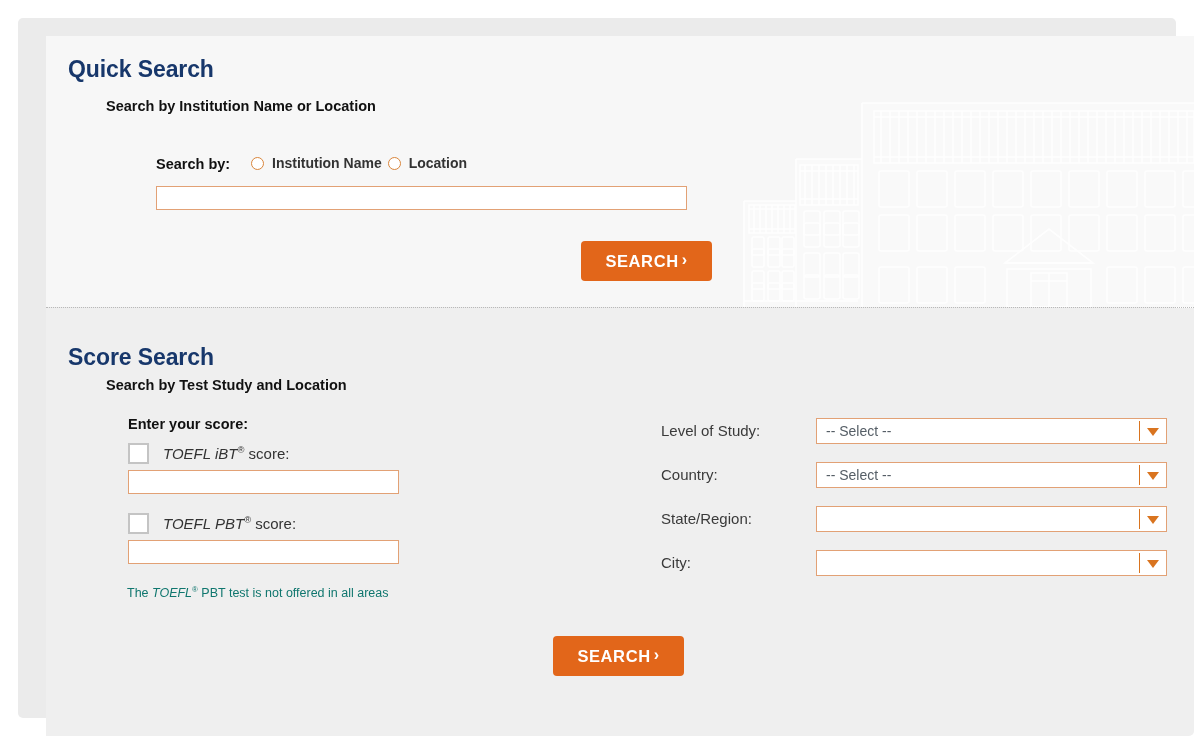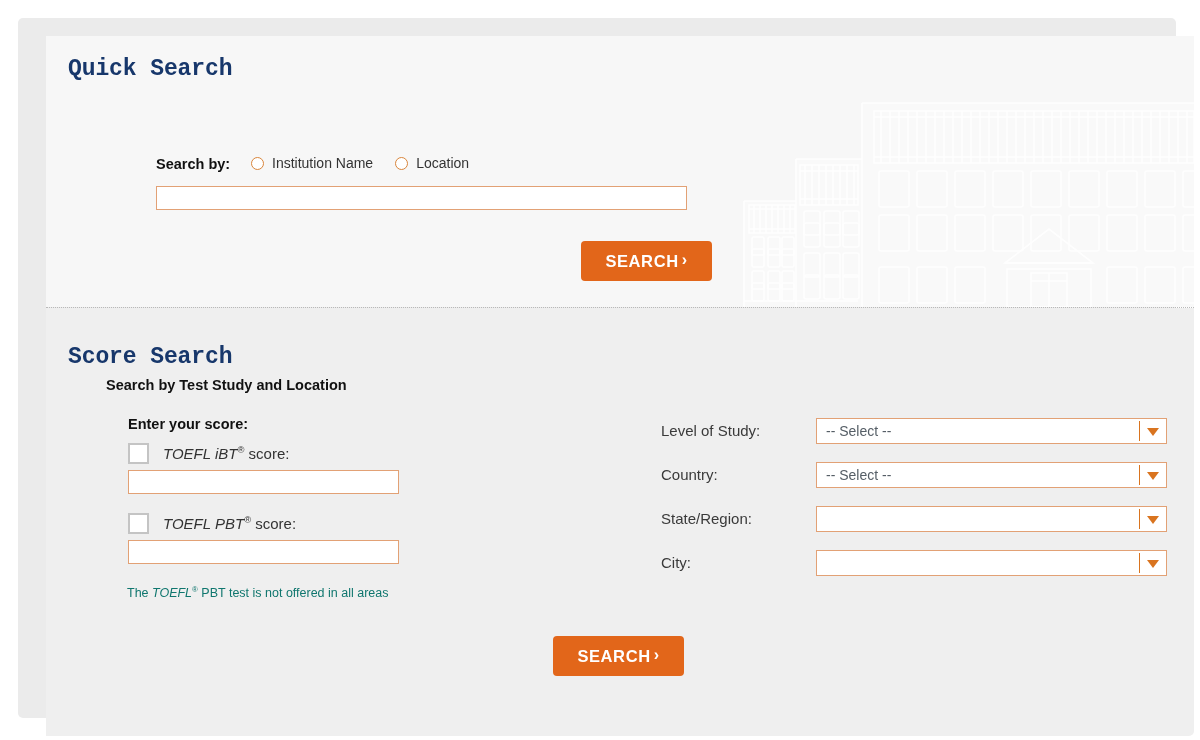--- a/index.html
+++ b/index.html
@@ -56,21 +56,20 @@
     overflow: hidden;
   }
 
   
   .section-title {
     position: absolute;
     color: #17376b;
     font-size: 23px;
     font-weight: bold;
     letter-spacing: -0.1px;
-    font-family: Liberation Mono, monospace;
   }
   .section-sub {
     position: absolute;
     color: #111111;
     font-size: 14.5px;
     font-weight: bold;
   }
 
   
   .qs-searchby-label {
@@ -80,21 +79,22 @@
     font-size: 14.5px;
     font-weight: bold;
     color: #111111;
   }
   .radio-group {
     position: absolute;
     left: 205px;
     top: 119px;
     display: flex;
     align-items: center;
-    gap: 22px;
+    gap: 6px;
+    font-weight: bold;
   }
   .radio-opt {
     display: flex;
     align-items: center;
     gap: 8px;
     font-size: 14px;
     color: #333333;
   }
   .radio-circle {
     width: 13px;
@@ -368,20 +368,21 @@
           <rect x="28" y="206" width="12" height="18" rx="1.5"></rect>
           <rect x="44" y="206" width="12" height="18" rx="1.5"></rect>
           <rect x="58" y="206" width="12" height="18" rx="1.5"></rect>
         </g>
         <path d="M20 224 H134"></path>
       </g>
     </svg>
 
     <div class="section-title" style="left:22px; top:20px;">Quick Search</div>
 
+    <div class="section-sub" style="left:60px; top:62px;">Search by Institution Name or Location</div>
 
     <div class="qs-searchby-label">Search by:</div>
 
     <div class="radio-group">
       <label class="radio-opt">
         <span class="radio-circle"></span>
         <span>Institution Name</span>
       </label>
       <label class="radio-opt">
         <span class="radio-circle"></span>

